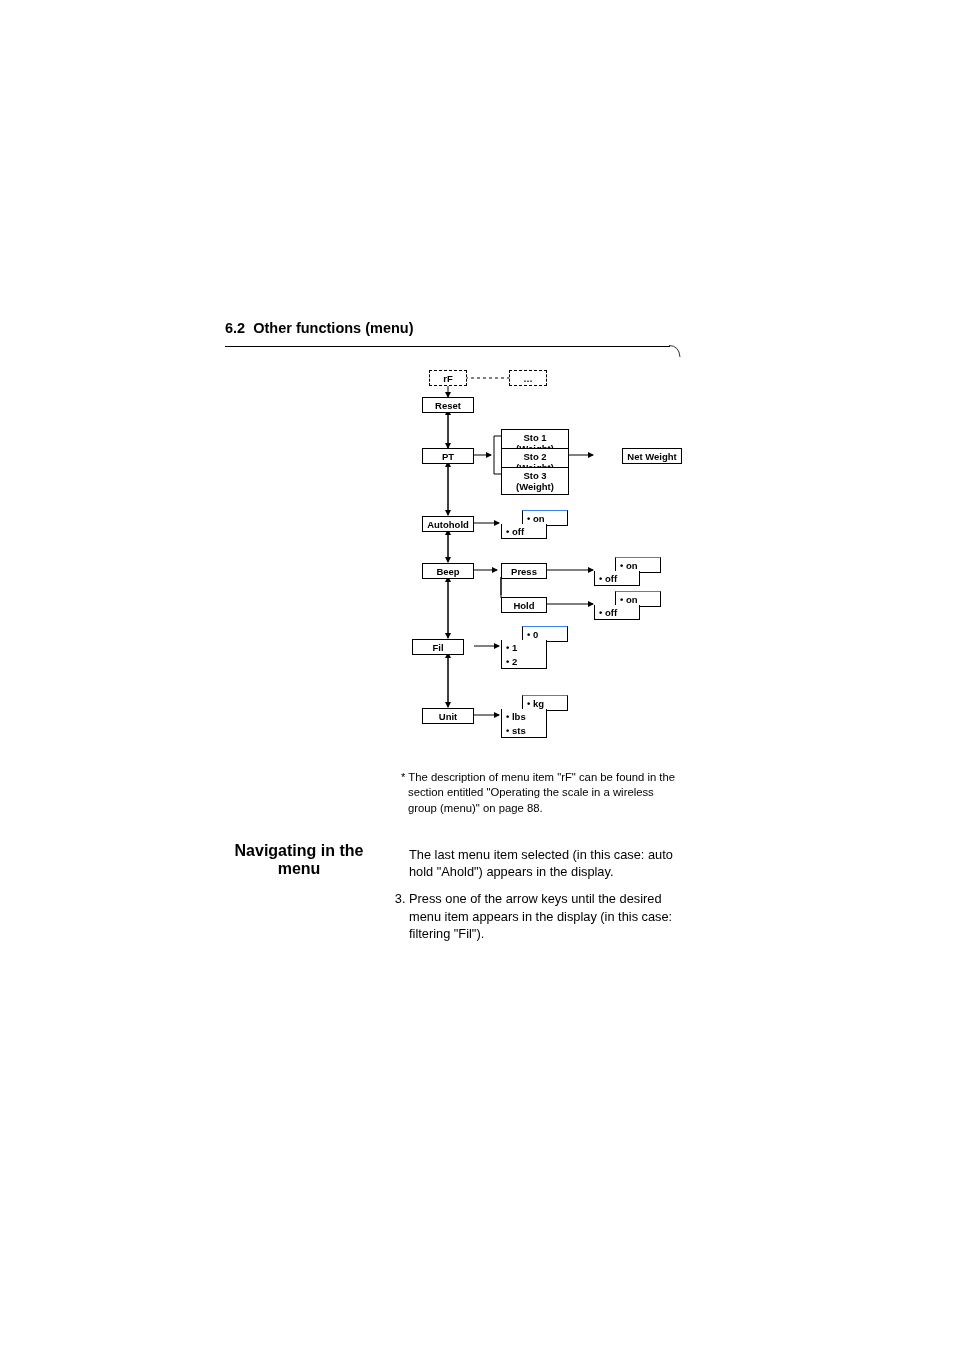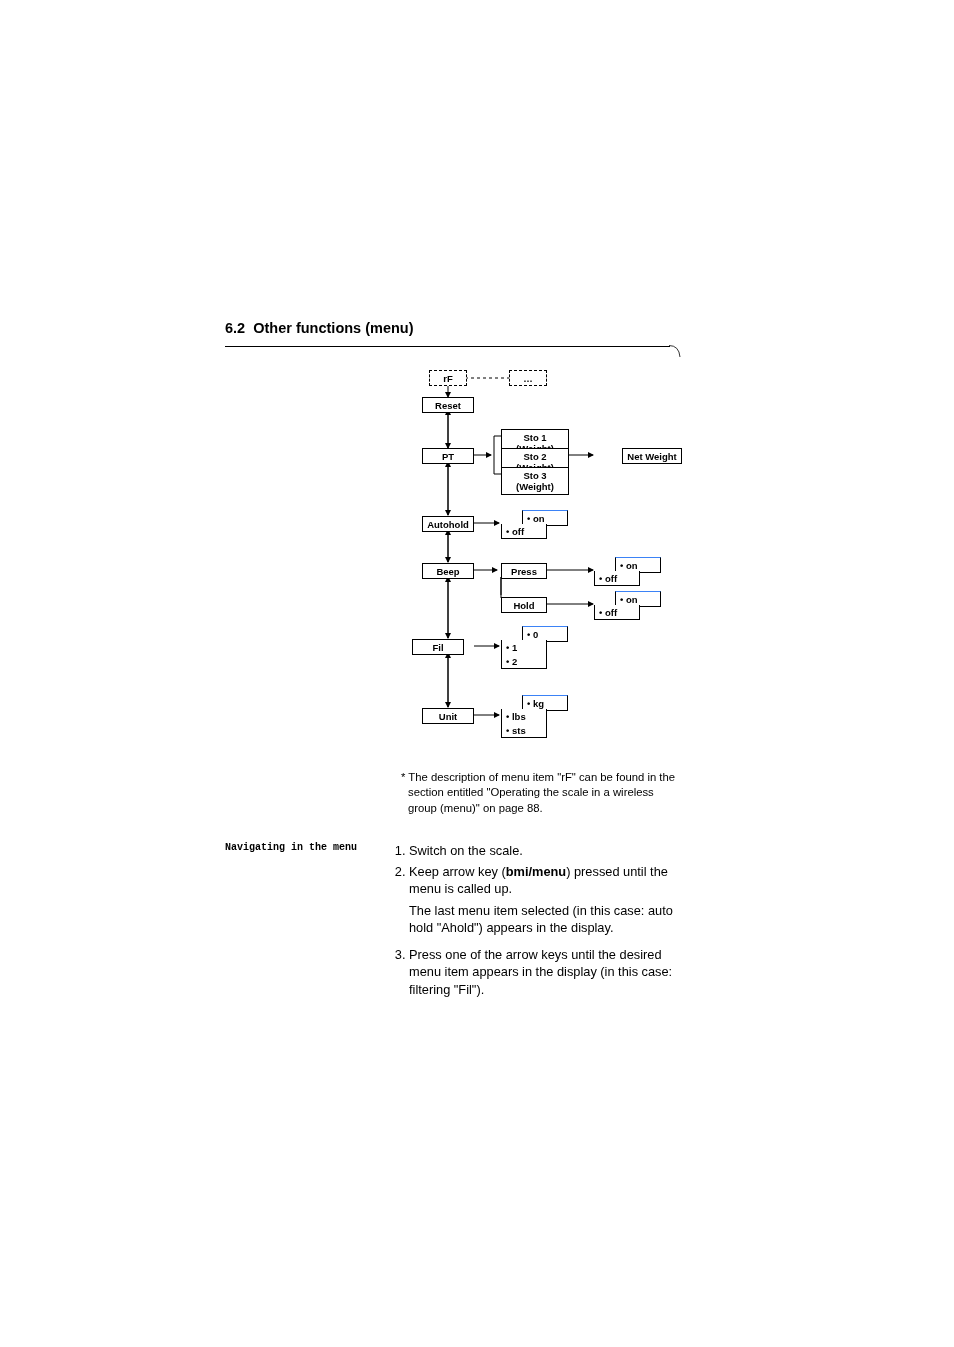--- a/index.html
+++ b/index.html
@@ -94,25 +94,24 @@
     padding-left: 7px;
     width: 280px;
   }
   
   .nav-row {
     display: flex;
     margin-top: 26px;
   }
   .nav-label {
     width: 164px;
-    text-align: left;
-    font-weight: bold;
-    font-size: 10px;
+    text-align: center;
+    font-weight: bold;
+    font-size: 16px;
     padding-right: 16px;
-    font-family: Liberation Mono, monospace;
   }
   .nav-body {
     flex: 1;
     font-size: 12.8px;
     line-height: 1.35;
   }
   .nav-body ol {
     margin: 0;
     padding-left: 20px;
   }
@@ -266,24 +265,20 @@
       <div class="bulletcell first" style="left:112px; top:325px; width:46px;"><span>• kg</span></div>
       <div class="bulletcell" style="left:112px; top:339px; width:46px;"><span>• lbs</span></div>
       <div class="bulletcell" style="left:112px; top:353px; width:46px;"><span>• sts</span></div>
     </div>
 
     <p class="footnote">* The description of menu item "rF" can be found in the section entitled "Operating the scale in a wireless group (menu)" on page 88.</p>
 
     <div class="nav-row">
       <div class="nav-label">Navigating in the menu</div>
       <div class="nav-body">
-        <ol>
-          <li><span>Switch on the scale.</span></li>
-          <li><span>Keep arrow key (</span><b>bmi/menu</b><span>) pressed until the menu is called up.</span></li>
-        </ol>
         <p class="indent-p">The last menu item selected (in this case: auto hold "Ahold") appears in the display.</p>
         <ol start="3">
           <li><span>Press one of the arrow keys until the desired menu item appears in the display (in this case: filtering "Fil").</span></li>
         </ol>
       </div>
     </div>
   </div>
 
   <div class="mock-area mock1">
     <div class="mockrow">

